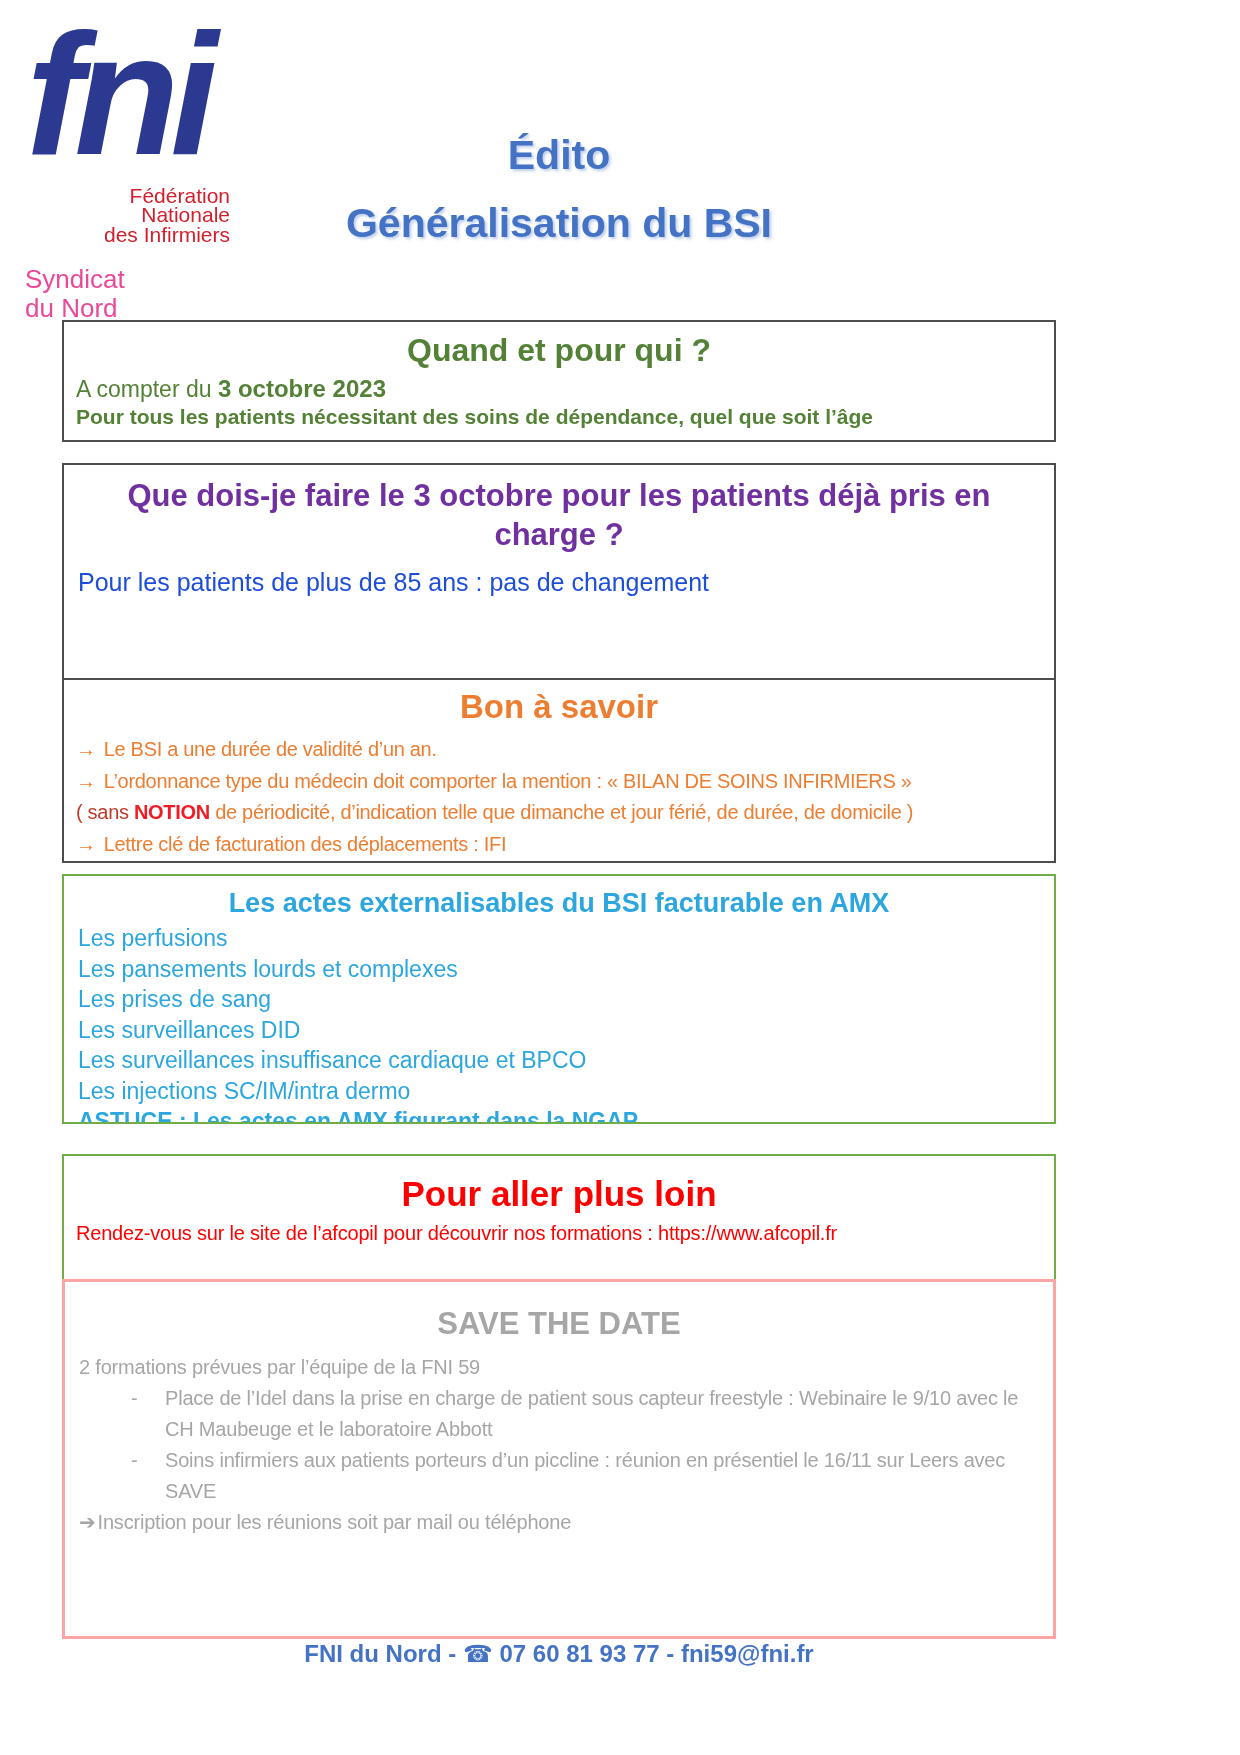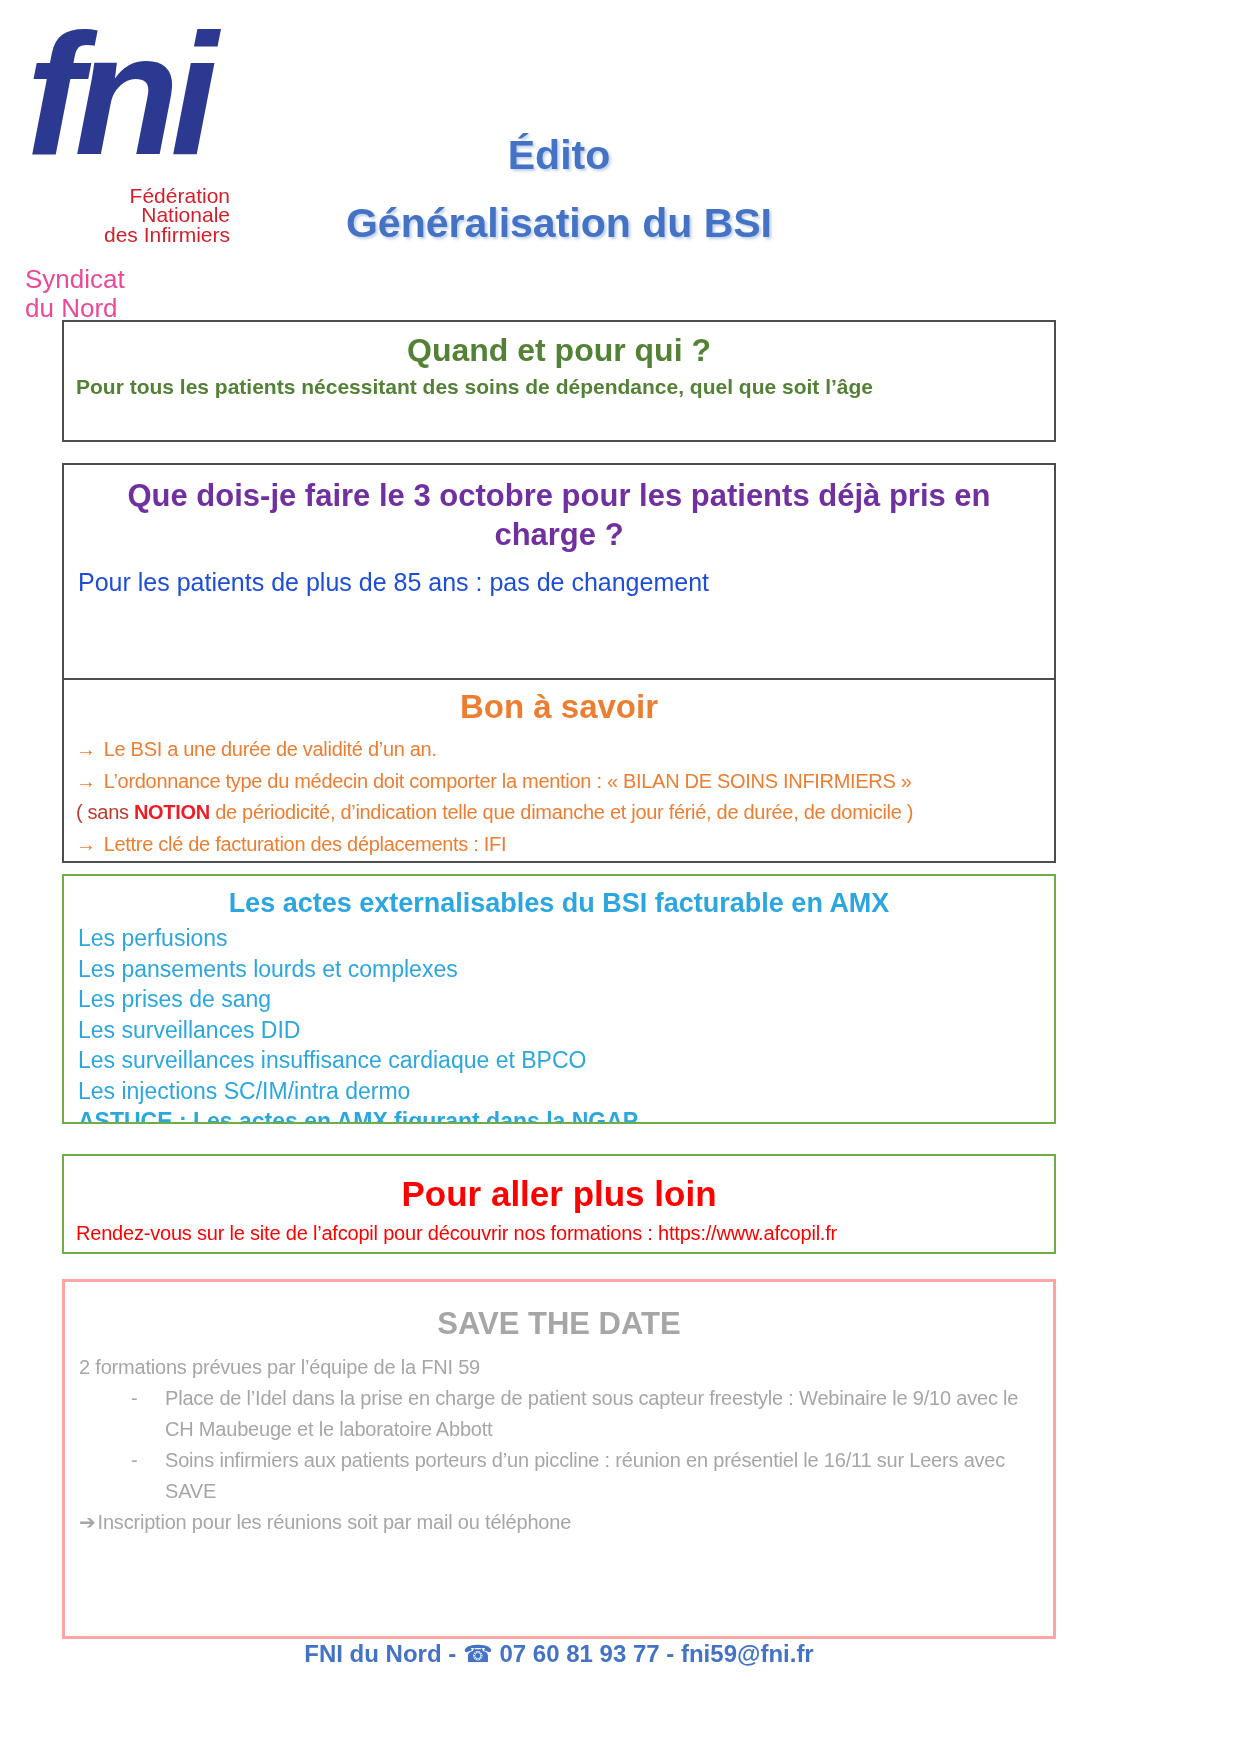--- a/index.html
+++ b/index.html
@@ -79,21 +79,21 @@
   .notion { color: #EE1C25; font-weight: bold; }
 
   
   .box-actes { top: 848px; height: 250px; padding: 4px 14px; }
   .box-actes h2 { font-size: 27px; color: #2BA6DE; margin: 8px 0 4px 0; }
   .cyan { color: #2BA6DE; }
   .box-actes .item { font-size: 23px; line-height: 1.33; }
   .box-actes .astuce { font-weight: bold; }
 
   
-  .box-loin { top: 1128px; height: 100px; }
+  .box-loin { top: 1128px; height: 128px; }
   .box-loin h2 { font-size: 35px; color: #FF0000; margin: 14px 0 8px 0; }
   .red { color: #FF0000; }
   .box-loin p { margin: 0; font-size: 20px; letter-spacing: -0.2px; }
   .box-loin .url { text-decoration: none; color: #FF0000; }
 
   
   .box-save { top: 1253px; height: 360px; padding: 8px 14px; }
   .box-save h2 { font-size: 31px; color: #A6A6A6; margin: 16px 0 10px 0; }
   .gray { color: #A6A6A6; }
   .box-save .line { font-size: 20px; line-height: 1.55; letter-spacing: -0.2px; }
@@ -125,20 +125,21 @@
     <div>du Nord</div>
   </div>
 
   <div class="doc-titles">
     <div class="doc-title">Édito</div>
     <div class="doc-subtitle">Généralisation du BSI</div>
   </div>
 
   <section class="box box-dark box-quand">
     <h2>Quand et pour qui ?</h2>
+    <p class="green"><span>A compter du </span><b class="date">3 octobre 2023</b></p>
     <p class="green scope">Pour tous les patients nécessitant des soins de dépendance, quel que soit l’âge</p>
   </section>
 
   <section class="box box-dark box-octobre">
     <h2>Que dois-je faire le 3 octobre pour les patients déjà pris en charge ?</h2>
     <p class="purple">Pour les patients de plus de 85  ans :  pas de changement</p>
   </section>
 
   <section class="box box-dark box-savoir">
     <h2>Bon à savoir</h2>

